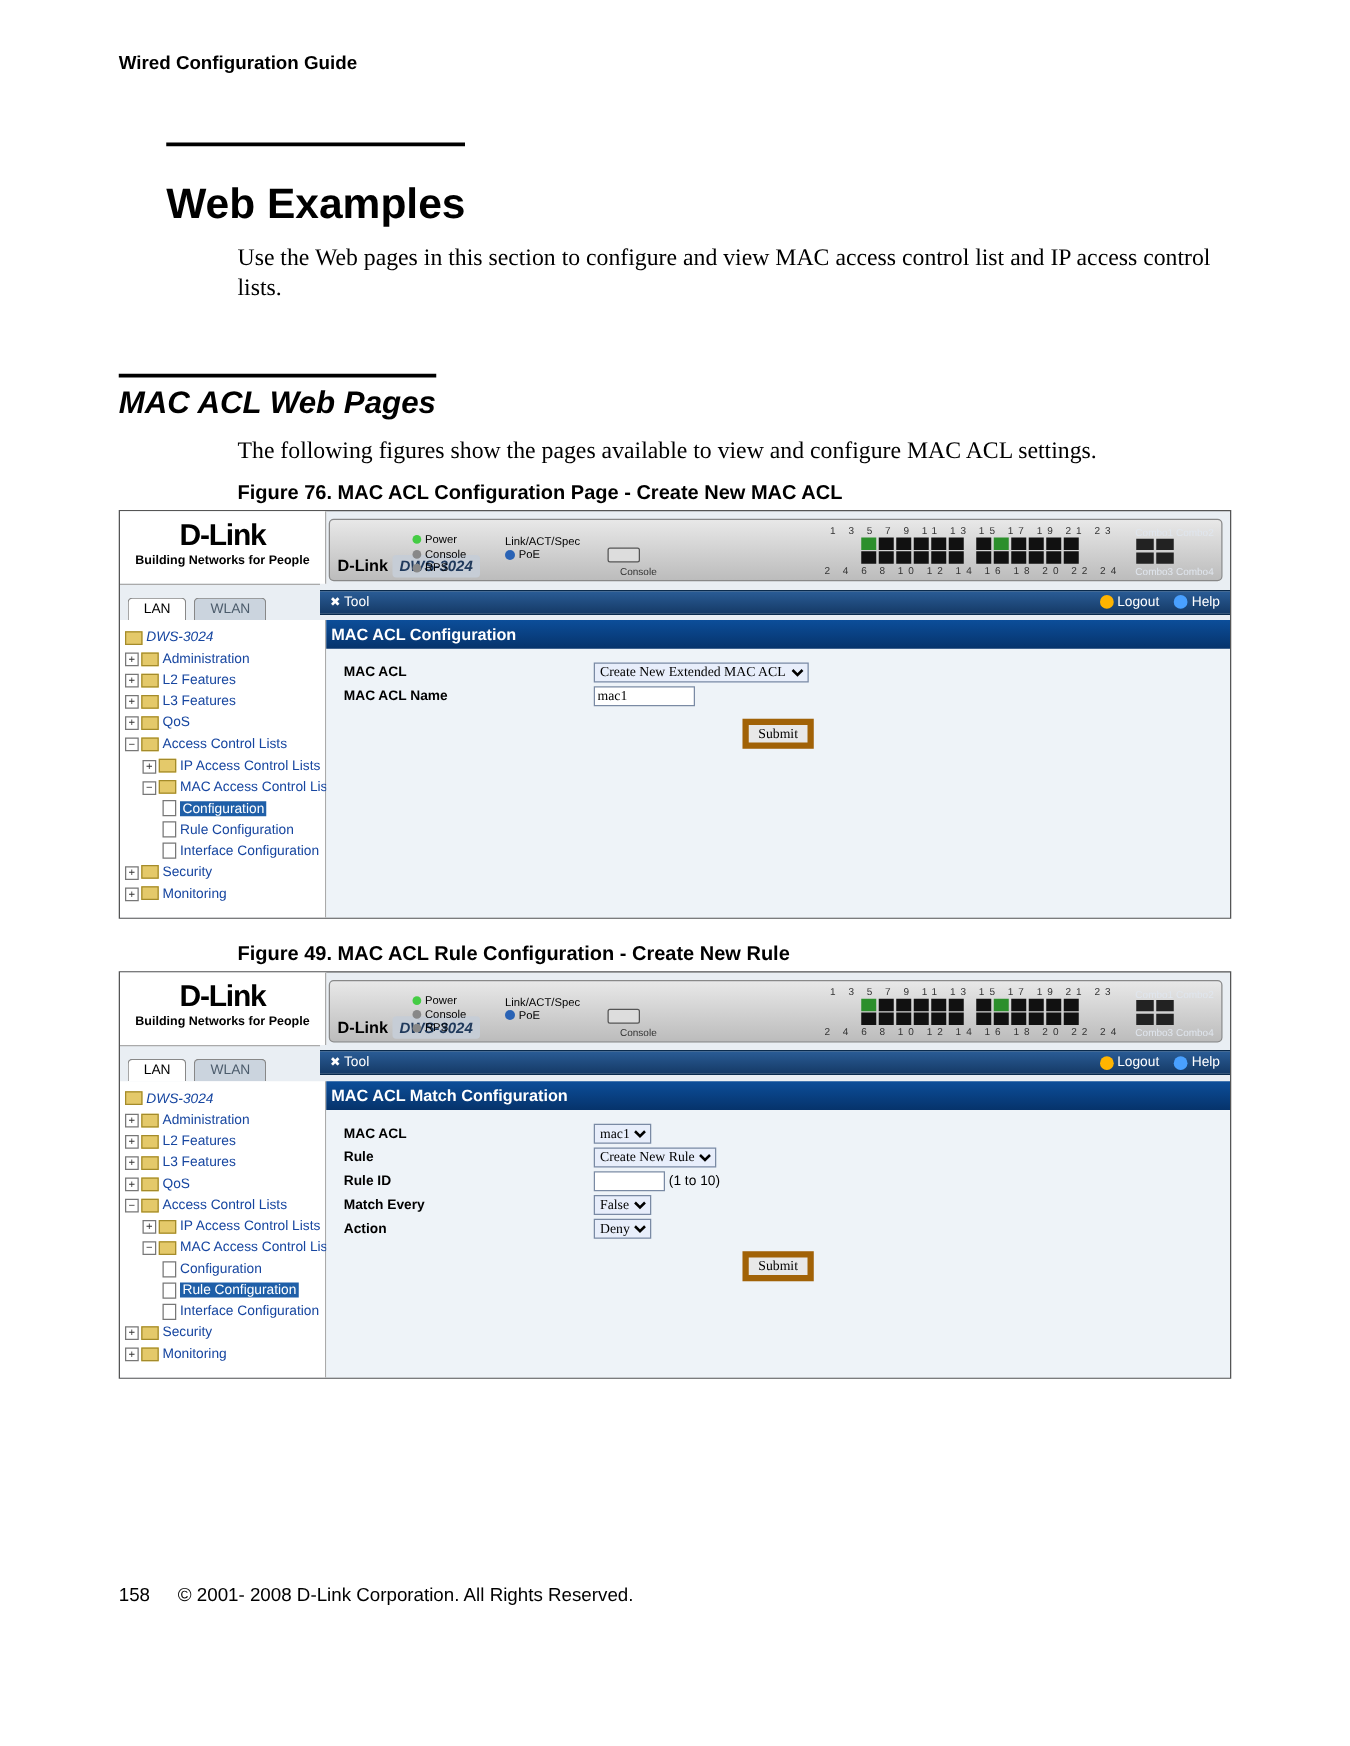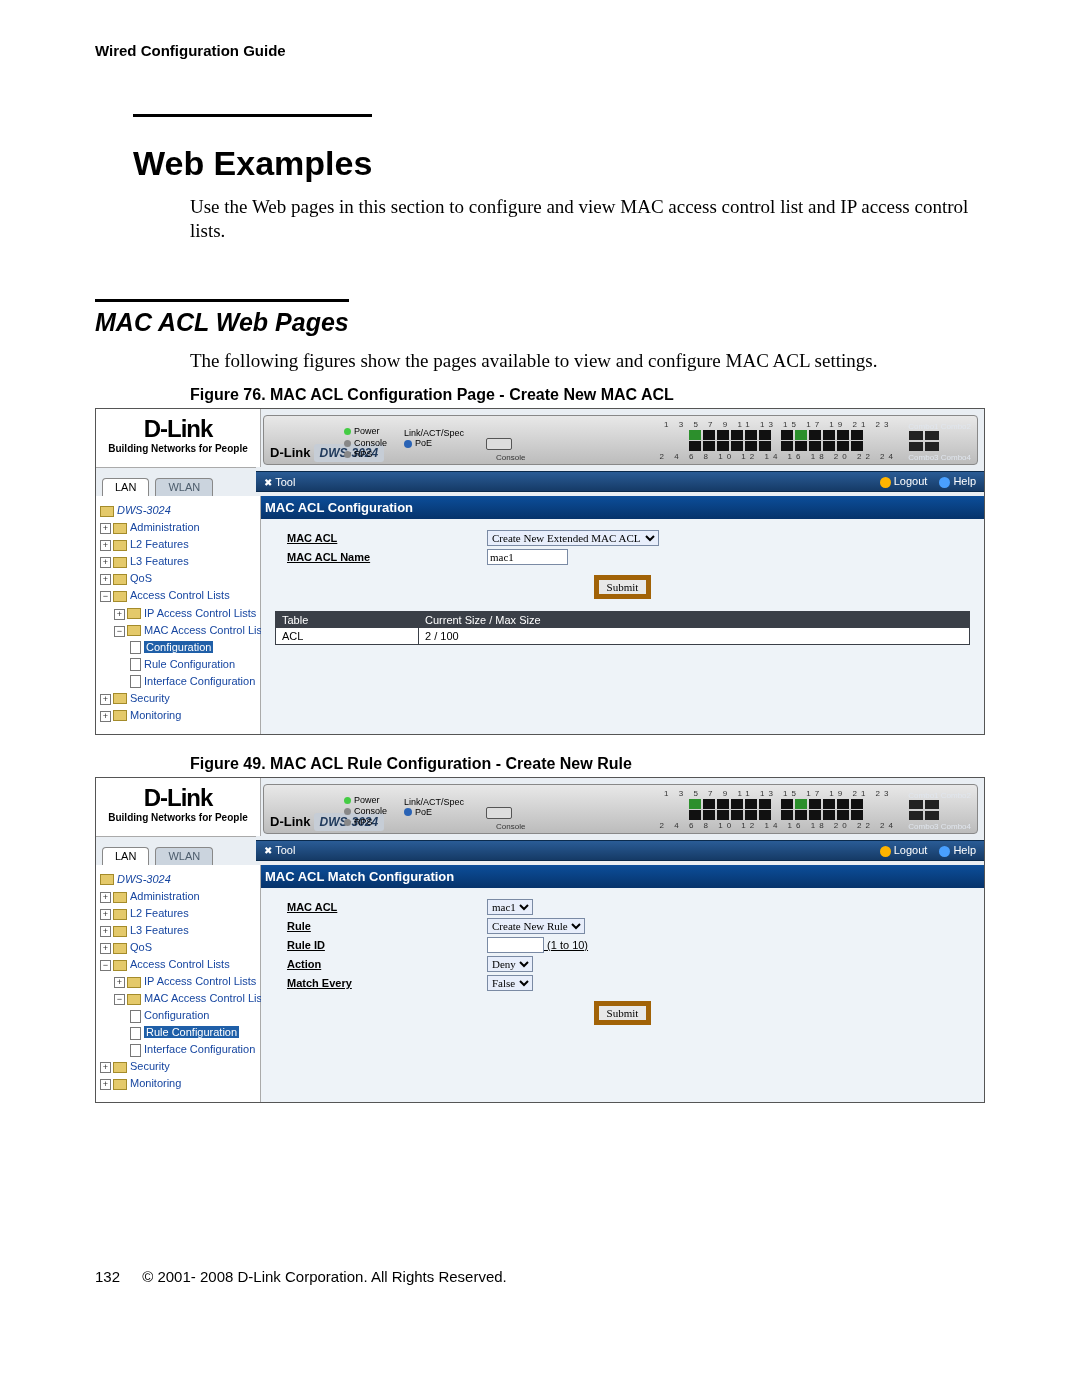--- a/index.html
+++ b/index.html
@@ -81,21 +81,21 @@
     background: linear-gradient(#e8e8e8,#bcbcbc);
     border: 1px solid #888;
     margin: 6px 6px 2px 2px;
     border-radius: 4px;
     padding: 2px 6px;
     position: relative;
   }
   .shot .dev .b2 { font-family: Arial; font-weight: 900; font-size: 13px; }
   .shot .leds {
     position: absolute;
-    left: 80px; top: 10px;
+    left: 66px; top: 10px;
     font-size: 9px;
     line-height: 1.25;
   }
   .shot .leds .dot { display:inline-block;width:7px;height:7px;border-radius:50%;background:#4c4;vertical-align:middle;margin-right:3px;}
   .shot .leds .dot.off{background:#888;}
   .shot .poe { position:absolute; left:140px; top:12px; font-size:9px;}
   .shot .poe .bd{display:inline-block;width:8px;height:8px;border-radius:50%;background:#2a63b5;vertical-align:middle;margin-right:3px;}
   .shot .portgrid { position:absolute; right:80px; top:4px; font-size:8px; text-align:center;}
   .shot .portgrid .nums { letter-spacing:4px; color:#333; margin:0 0 1px 4px; white-space:nowrap;}
   .shot .portgrid .rowp { height:11px; white-space:nowrap;}
@@ -173,21 +173,21 @@
     padding:0 0 26px 0;
   }
   .titlebar{
     background: linear-gradient(#0c4e9a,#06336b);
     color:#fff;
     font-weight:bold;
     padding:4px 4px;
     font-size:13px;
   }
   .form-area{padding:8px 14px;}
-  .form-row{display:flex;align-items:center;margin:3px 12px;text-decoration:underline;}
+  .form-row{display:flex;align-items:center;margin:3px 0;}
   .form-row .flabel{width:200px;font-weight:bold;font-size:11px;}
   .form-row .fval{font-size:11px;}
   .form-row input[type=text]{font:11px Verdana;border:1px solid #7a8aa4;padding:1px 2px;background:#fff;}
   .form-row select{font:11px Verdana;border:1px solid #7a8aa4;background:#e8eefb;}
   .submit-row{text-align:center;margin-top:10px;}
   .submit-row button{font:11px Verdana;padding:1px 8px;border:5px solid #a16207;background:#e8e8e8;}
   .gridtbl{margin-top:12px;border:1px solid #3a3f47;font-size:11px;min-width:360px;}
   .gridtbl .gh{background:#3a3f47;color:#fff;display:flex;}
   .gridtbl .gh div, .gridtbl .gr div{padding:2px 6px;}
   .gridtbl .gh .c1,.gridtbl .gr .c1{width:130px;border-right:1px solid #3a3f47;}
@@ -284,30 +284,20 @@
           <div class="form-row">
             <div class="flabel">MAC ACL</div>
             <div class="fval"><select><option>Create New Extended MAC ACL</option></select></div>
           </div>
           <div class="form-row">
             <div class="flabel">MAC ACL Name</div>
             <div class="fval"><input type="text" size="10" value="mac1" style=""></div>
           </div>
           <div class="submit-row"><button>Submit</button></div>
 
-          <div class="gridtbl">
-            <div class="gh">
-              <div class="c1">Table</div>
-              <div class="c2">Current Size / Max Size</div>
-            </div>
-            <div class="gr">
-              <div class="c1">ACL</div>
-              <div class="c2">2 / 100</div>
-            </div>
-          </div>
         </div>
       </div>
     </div>
   </div>
 
   <div class="fig-caption">Figure 49. MAC ACL Rule Configuration - Create New Rule</div>
 
   <div class="shot">
     <div class="shot-row">
       <div class="logo">
@@ -385,31 +375,31 @@
             <div class="fval"><select><option>Create New Rule</option></select></div>
           </div>
           <div class="form-row">
             <div class="flabel">Rule ID</div>
             <div class="fval">
               <input type="text" size="6" value="" style="">
               <span>(1 to 10)</span>
             </div>
           </div>
           <div class="form-row">
+            <div class="flabel">Match Every</div>
+            <div class="fval"><select><option>False</option></select></div>
+          </div>
+          <div class="form-row">
             <div class="flabel">Action</div>
             <div class="fval"><select><option>Deny</option></select></div>
           </div>
-          <div class="form-row">
-            <div class="flabel">Match Every</div>
-            <div class="fval"><select><option>False</option></select></div>
-          </div>
           <div class="submit-row"><button>Submit</button></div>
         </div>
       </div>
     </div>
   </div>
 
   <div class="footer">
-    <span class="pnum">132</span>
+    <span class="pnum">158</span>
     <span>© 2001- 2008 D-Link Corporation. All Rights Reserved.</span>
   </div>
 
 </div>
 
 </body></html>

